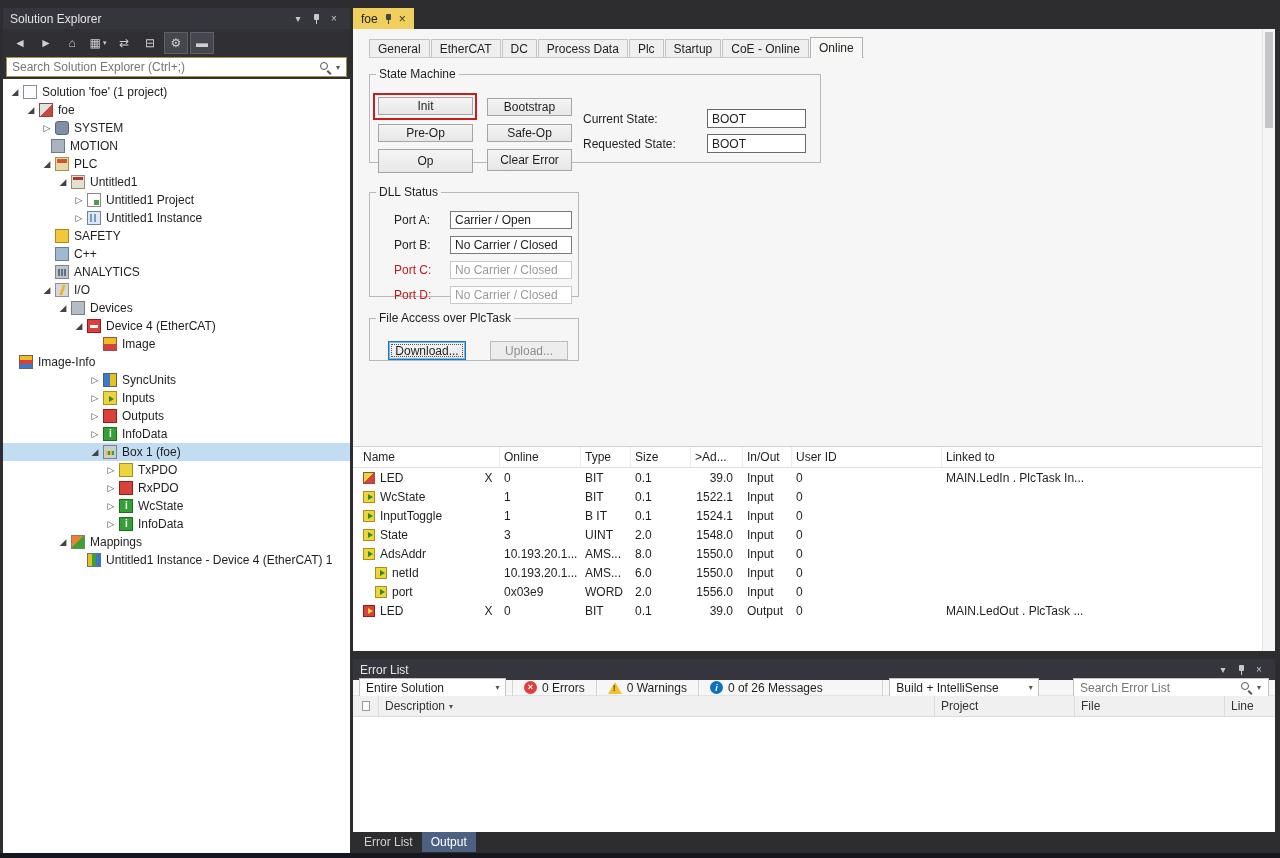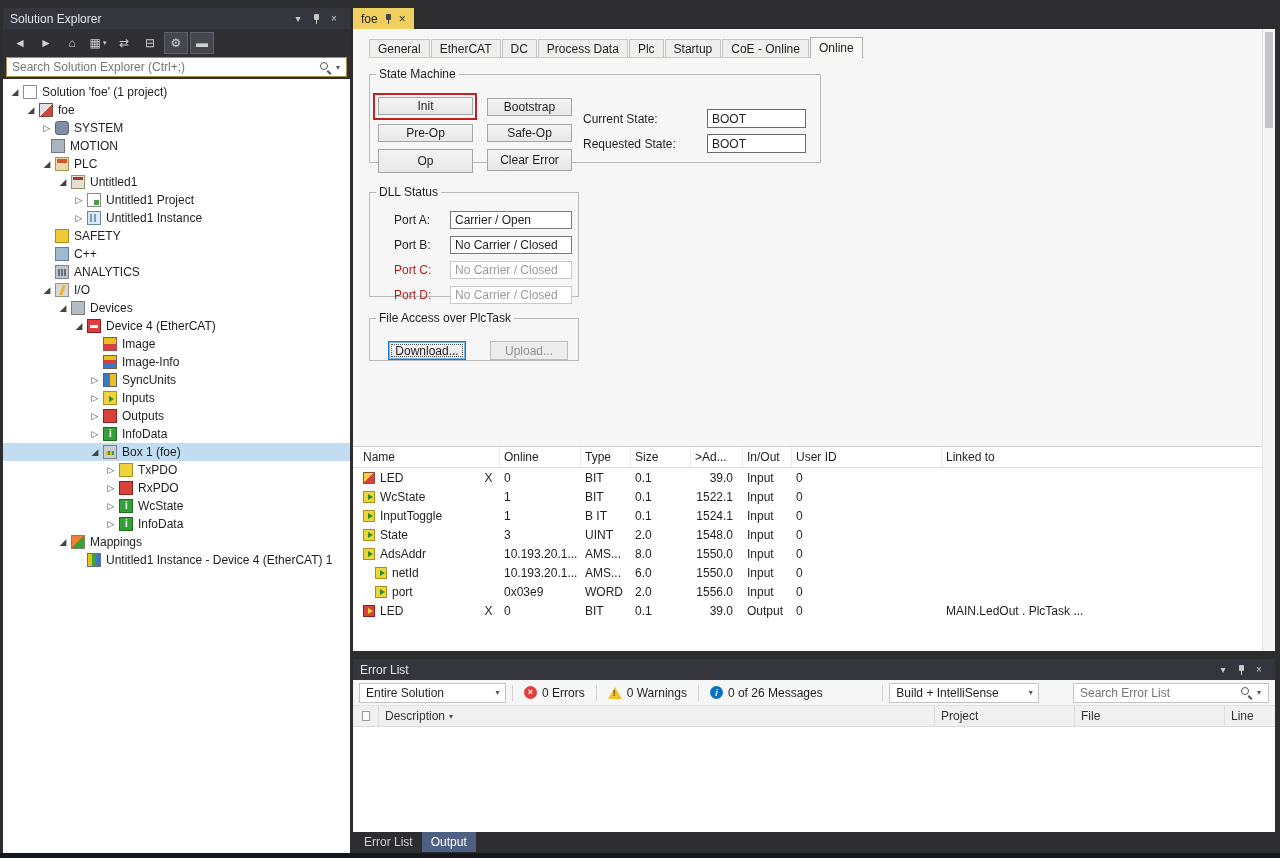--- a/index.html
+++ b/index.html
@@ -127,21 +127,21 @@
   .gi-led { background:linear-gradient(135deg,#f0d43c 50%,#d84040 50%); border:1px solid #985030; }
   .gi-out { background:#d8423a; border:1px solid #8e1f1a; }
   .gi-out::after { content:""; position:absolute; right:1px; top:2px; border-left:5px solid #f0d43c; border-top:3px solid transparent; border-bottom:3px solid transparent; }
   .v-scroll { position:absolute; right:0; top:0; bottom:0; width:13px; background:#f5f5f5; border-left:1px solid #e3e3e3; }
   .v-thumb { position:absolute; left:2px; right:2px; top:3px; height:96px; background:#c4c4c9; }
 
   .panel-gap { height:8px; }
 
   
   .errorlist { height:173px; display:flex; flex-direction:column; background:#fff; }
-  .el-toolbar { height:26px; background:#f6f6f6; border-bottom:1px solid #e2e2e2; display:flex; align-items:center; padding:0 6px; gap:4px; font-size:12px; color:#1e1e1e; }
+  .el-toolbar { height:16px; background:#f6f6f6; border-bottom:1px solid #e2e2e2; display:flex; align-items:center; padding:0 6px; gap:4px; font-size:12px; color:#1e1e1e; }
   .combo { height:20px; background:#fff; border:1px solid #c4c4c4; display:flex; align-items:center; justify-content:space-between; padding-left:6px; flex:none; }
   .combo-arrow { width:15px; text-align:center; color:#555; font-size:8px; }
   .tb-sep { width:1px; height:16px; background:#d4d4d4; margin:0 2px; flex:none; }
   .status-item { display:flex; align-items:center; gap:5px; padding:0 5px; height:22px; }
   .err-ico { width:13px; height:13px; border-radius:50%; background:#e23e3e; color:#fff; font-size:9px; font-weight:bold; display:flex; align-items:center; justify-content:center; }
   .err-ico::after { content:"×"; margin-top:-1px; }
   .warn-ico { width:0; height:0; border-left:7px solid transparent; border-right:7px solid transparent; border-bottom:12px solid #f2c12e; position:relative; }
   .warn-ico::after { content:"!"; position:absolute; left:-2px; top:1px; font-size:9px; font-weight:bold; color:#6b4d00; }
   .info-ico { width:13px; height:13px; border-radius:50%; background:#0c71c3; color:#fff; font-size:9px; font-weight:bold; font-style:italic; display:flex; align-items:center; justify-content:center; }
   .info-ico::after { content:"i"; }
@@ -265,21 +265,21 @@
       <div class="tree-row" style="padding-left: 68px;">
         <span class="expander">◢</span>
         <span class="ti ic-ethercat"></span>
         <span class="tlabel">Device 4 (EtherCAT)</span>
       </div>
       <div class="tree-row" style="padding-left: 84px;">
         <span class="expander"></span>
         <span class="ti ic-image"></span>
         <span class="tlabel">Image</span>
       </div>
-      <div class="tree-row" style="padding-left: 84px;">
+      <div class="tree-row" style="">
         <span class="expander"></span>
         <span class="ti ic-imageinfo"></span>
         <span class="tlabel">Image-Info</span>
       </div>
       <div class="tree-row" style="padding-left: 84px;">
         <span class="expander">▷</span>
         <span class="ti ic-sync"></span>
         <span class="tlabel">SyncUnits</span>
       </div>
       <div class="tree-row" style="padding-left: 84px;">
@@ -409,20 +409,21 @@
               <span class="gi gi-led"></span>
               <span>LED</span>
             </div>
             <div class="vg-c c-flag" style="width: 23px;">X</div>
             <div class="vg-c" style="width: 81px;">0</div>
             <div class="vg-c" style="width: 50px;">BIT</div>
             <div class="vg-c" style="width: 60px;">0.1</div>
             <div class="vg-c c-addr" style="width: 52px;">39.0</div>
             <div class="vg-c" style="width: 49px;">Input</div>
             <div class="vg-c" style="width: 150px;">0</div>
+            <div class="vg-c" style="flex: 1 1 0%;">MAIN.LedIn . PlcTask In...</div>
           </div>
           <div class="vg-row">
             <div class="vg-c c-name" style="width: 124px;">
               <span class="gi gi-in"></span>
               <span>WcState</span>
             </div>
             <div class="vg-c c-flag" style="width: 23px;"></div>
             <div class="vg-c" style="width: 81px;">1</div>
             <div class="vg-c" style="width: 50px;">BIT</div>
             <div class="vg-c" style="width: 60px;">0.1</div>

